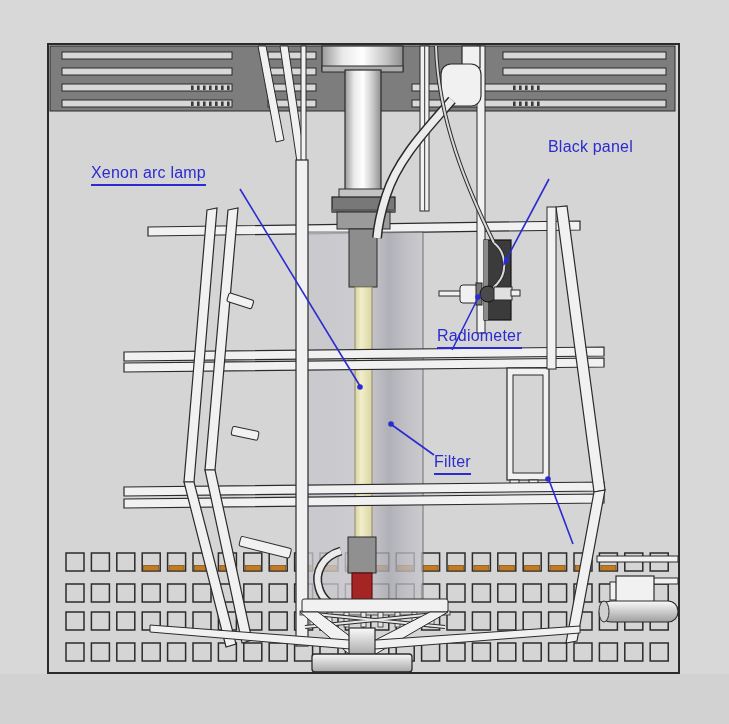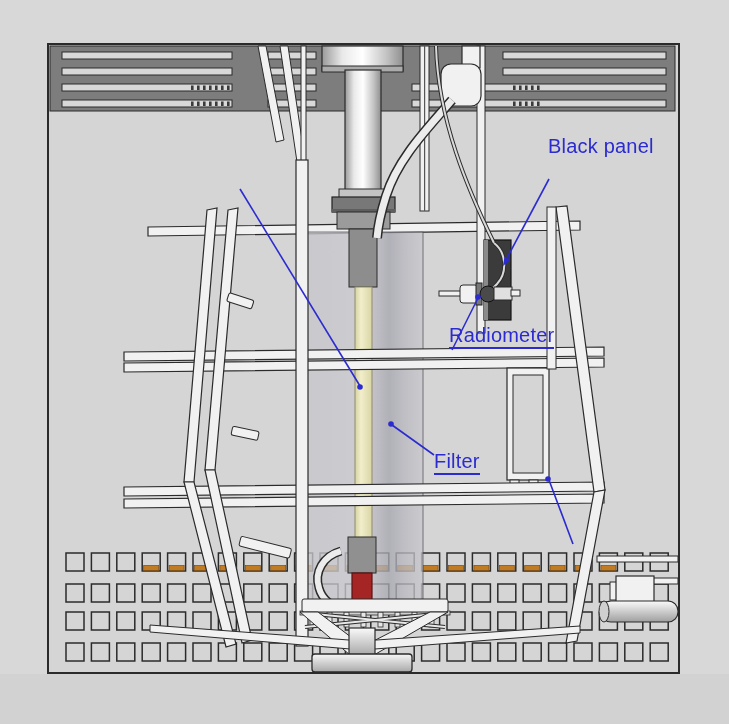--- a/index.html
+++ b/index.html
@@ -7,21 +7,21 @@
   #stage{position:relative;width:729px;height:724px;font-family:"Liberation Sans",sans-serif;}
   #scene{position:absolute;left:0;top:0;}
   .metal{fill:var(--metal-light,#f1f1f1);stroke:var(--outline-dark,#2b2b2b);stroke-width:1.2;}
   .metal-thin{fill:var(--metal-light,#f1f1f1);stroke:var(--outline-dark,#2b2b2b);stroke-width:1;}
   .slat{fill:var(--slat-light,#d8d8d8);stroke:var(--outline-dark,#2b2b2b);stroke-width:1;}
   .hatch{fill:#3a3a3a;}
   .perf{fill:none;stroke:var(--outline-dark,#2b2b2b);stroke-width:1.5;}
   .perf-orange{fill:var(--perforation-orange,#c17b22);stroke:#7a4a10;stroke-width:0.7;}
   .leader{stroke:var(--annotation-blue,#2b2bd0);stroke-width:1.6;fill:none;}
   .leader-dot{fill:var(--annotation-blue,#2b2bd0);}
-  .diagram-label{position:absolute;font-size:20px;line-height:21px;color:var(--annotation-blue,#2b2bd0);white-space:nowrap;z-index:5;letter-spacing:0.2px;}
+  .diagram-label{position:absolute;font-size:16px;line-height:21px;color:var(--annotation-blue,#2b2bd0);white-space:nowrap;z-index:5;letter-spacing:0.2px;}
   .u{border-bottom:2px solid var(--annotation-blue,#2b2bd0);padding-bottom:1px;display:inline-block;}
 </style>
 </head>
 <body>
 
 <div id="stage">
 <svg id="scene" width="729" height="724" viewBox="0 0 729 724">
   <defs>
     <linearGradient id="cylH" x1="0" y1="0" x2="1" y2="0">
       <stop offset="0" stop-color="#9a9a9a"></stop>
@@ -354,22 +354,23 @@
     <polygon class="leader-dot" points="503,266 510.5,259.5 504.5,256.5"></polygon>
     <line class="leader" x1="452" y1="350" x2="478" y2="298"></line>
     <circle class="leader-dot" cx="478" cy="297" r="2.8"></circle>
     <line class="leader" x1="434" y1="455" x2="392" y2="425"></line>
     <circle class="leader-dot" cx="391" cy="424" r="2.8"></circle>
     <line class="leader" x1="573" y1="544" x2="549" y2="480"></line>
     <circle class="leader-dot" cx="548" cy="479" r="2.8"></circle>
   </g>
 </svg>
 
+<div class="diagram-label" style="left:91px;top:162px;"><span class="u">Xenon arc lamp</span></div>
 
 <div class="diagram-label" style="left:548px;top:136px;">
   <span>Black panel</span><br>
 </div>
 
-<div class="diagram-label" style="left:449px;top:325px;"><span class="u">Radiometer</span></div>
+<div class="diagram-label" style="left:437px;top:325px;"><span class="u">Radiometer</span></div>
 
 <div class="diagram-label" style="left:434px;top:431px;margin-top:20px;"><span class="u">Filter</span></div>
 
 </div>
 
 </body></html>

